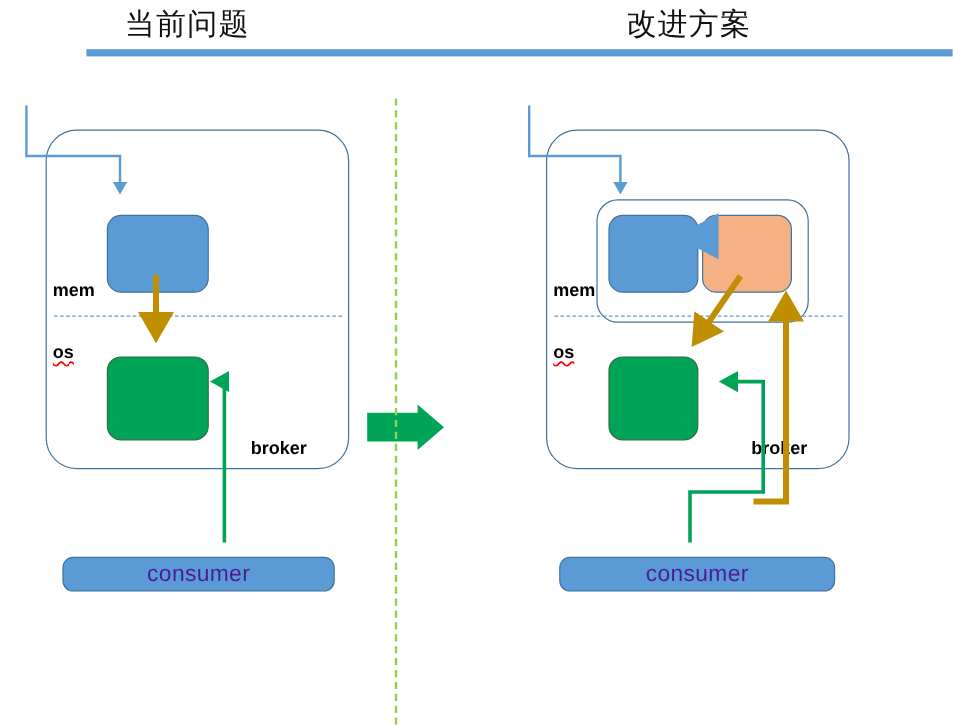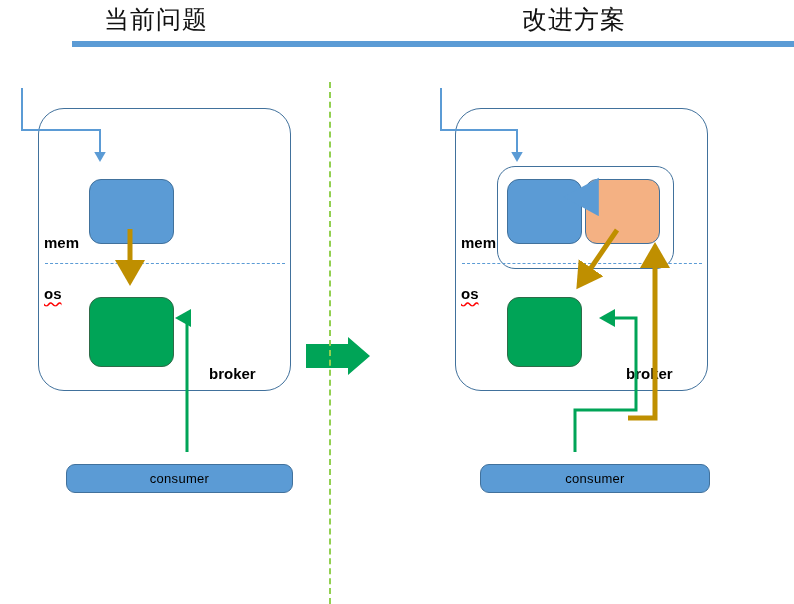--- a/index.html
+++ b/index.html
@@ -67,27 +67,26 @@
   }
   .rbox.blue   { background: #5B9BD5; }
   .rbox.green  { background: #00A457; border-color: #2E6B48; }
   .rbox.orange { background: #F4B183; }
 
   .consumer {
     position: absolute;
     border-radius: 9px;
     border: 1px solid #41719C;
     background: #5B9BD5;
-    color: #000000;
-    font-size: 13px;
+    color: #4c1d95;
+    font-size: 19px;
     display: flex;
     align-items: center;
     justify-content: center;
     letter-spacing: .3px;
-    margin-left: 14px;
   }
 
   .lbl {
     position: absolute;
     font-weight: bold;
     font-size: 15px;
     color: #000000;
     white-space: nowrap;
   }
   .lbl.spell {

